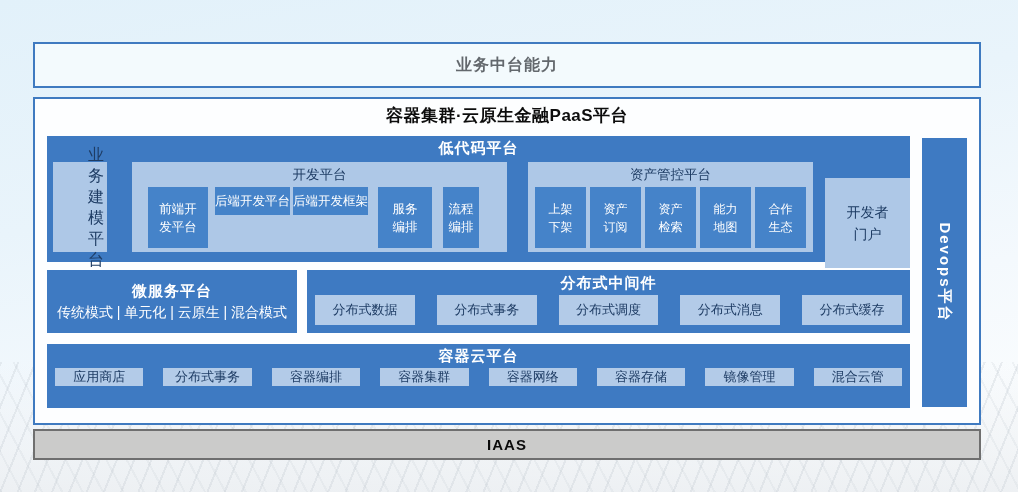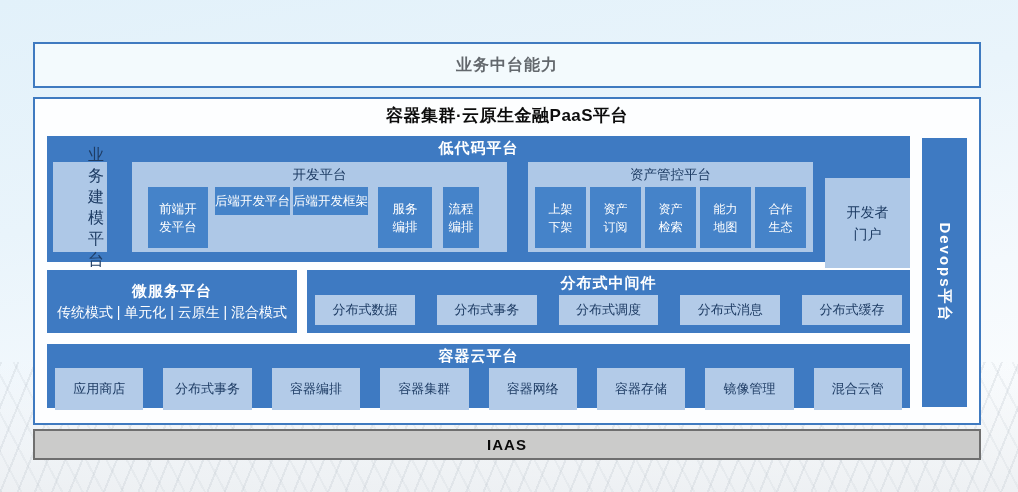--- a/index.html
+++ b/index.html
@@ -85,21 +85,21 @@
   .mid-items { position:absolute; left:0; top:25px; width:100%; height:30px;
     display:flex; gap:22px; padding:0 8px; }
   .light-item {
     flex:1; background:#b3cbe8; color:#1e3c64; font-size:13px;
     display:flex; align-items:center; justify-content:center;
   }
 
   
   .container-cloud { left:12px; top:245px; width:863px; height:64px; }
   .container-cloud .box-title { position:absolute; top:3px; }
-  .cont-items { position:absolute; left:0; top:24px; width:100%; height:42px;
+  .cont-items { position:absolute; left:0; top:24px; width:100%; height:18px;
     display:flex; gap:20px; padding:0 8px; }
 
   
   .iaas-bar {
     position:absolute; left:33px; top:429px; width:948px; height:31px;
     background:#cbcbca; border:2px solid #6f6f6f;
     display:flex; align-items:center; justify-content:center;
   }
   .iaas-bar span { font-size:15px; font-weight:bold; color:#0a0a0a; letter-spacing:1px; }
 </style>

